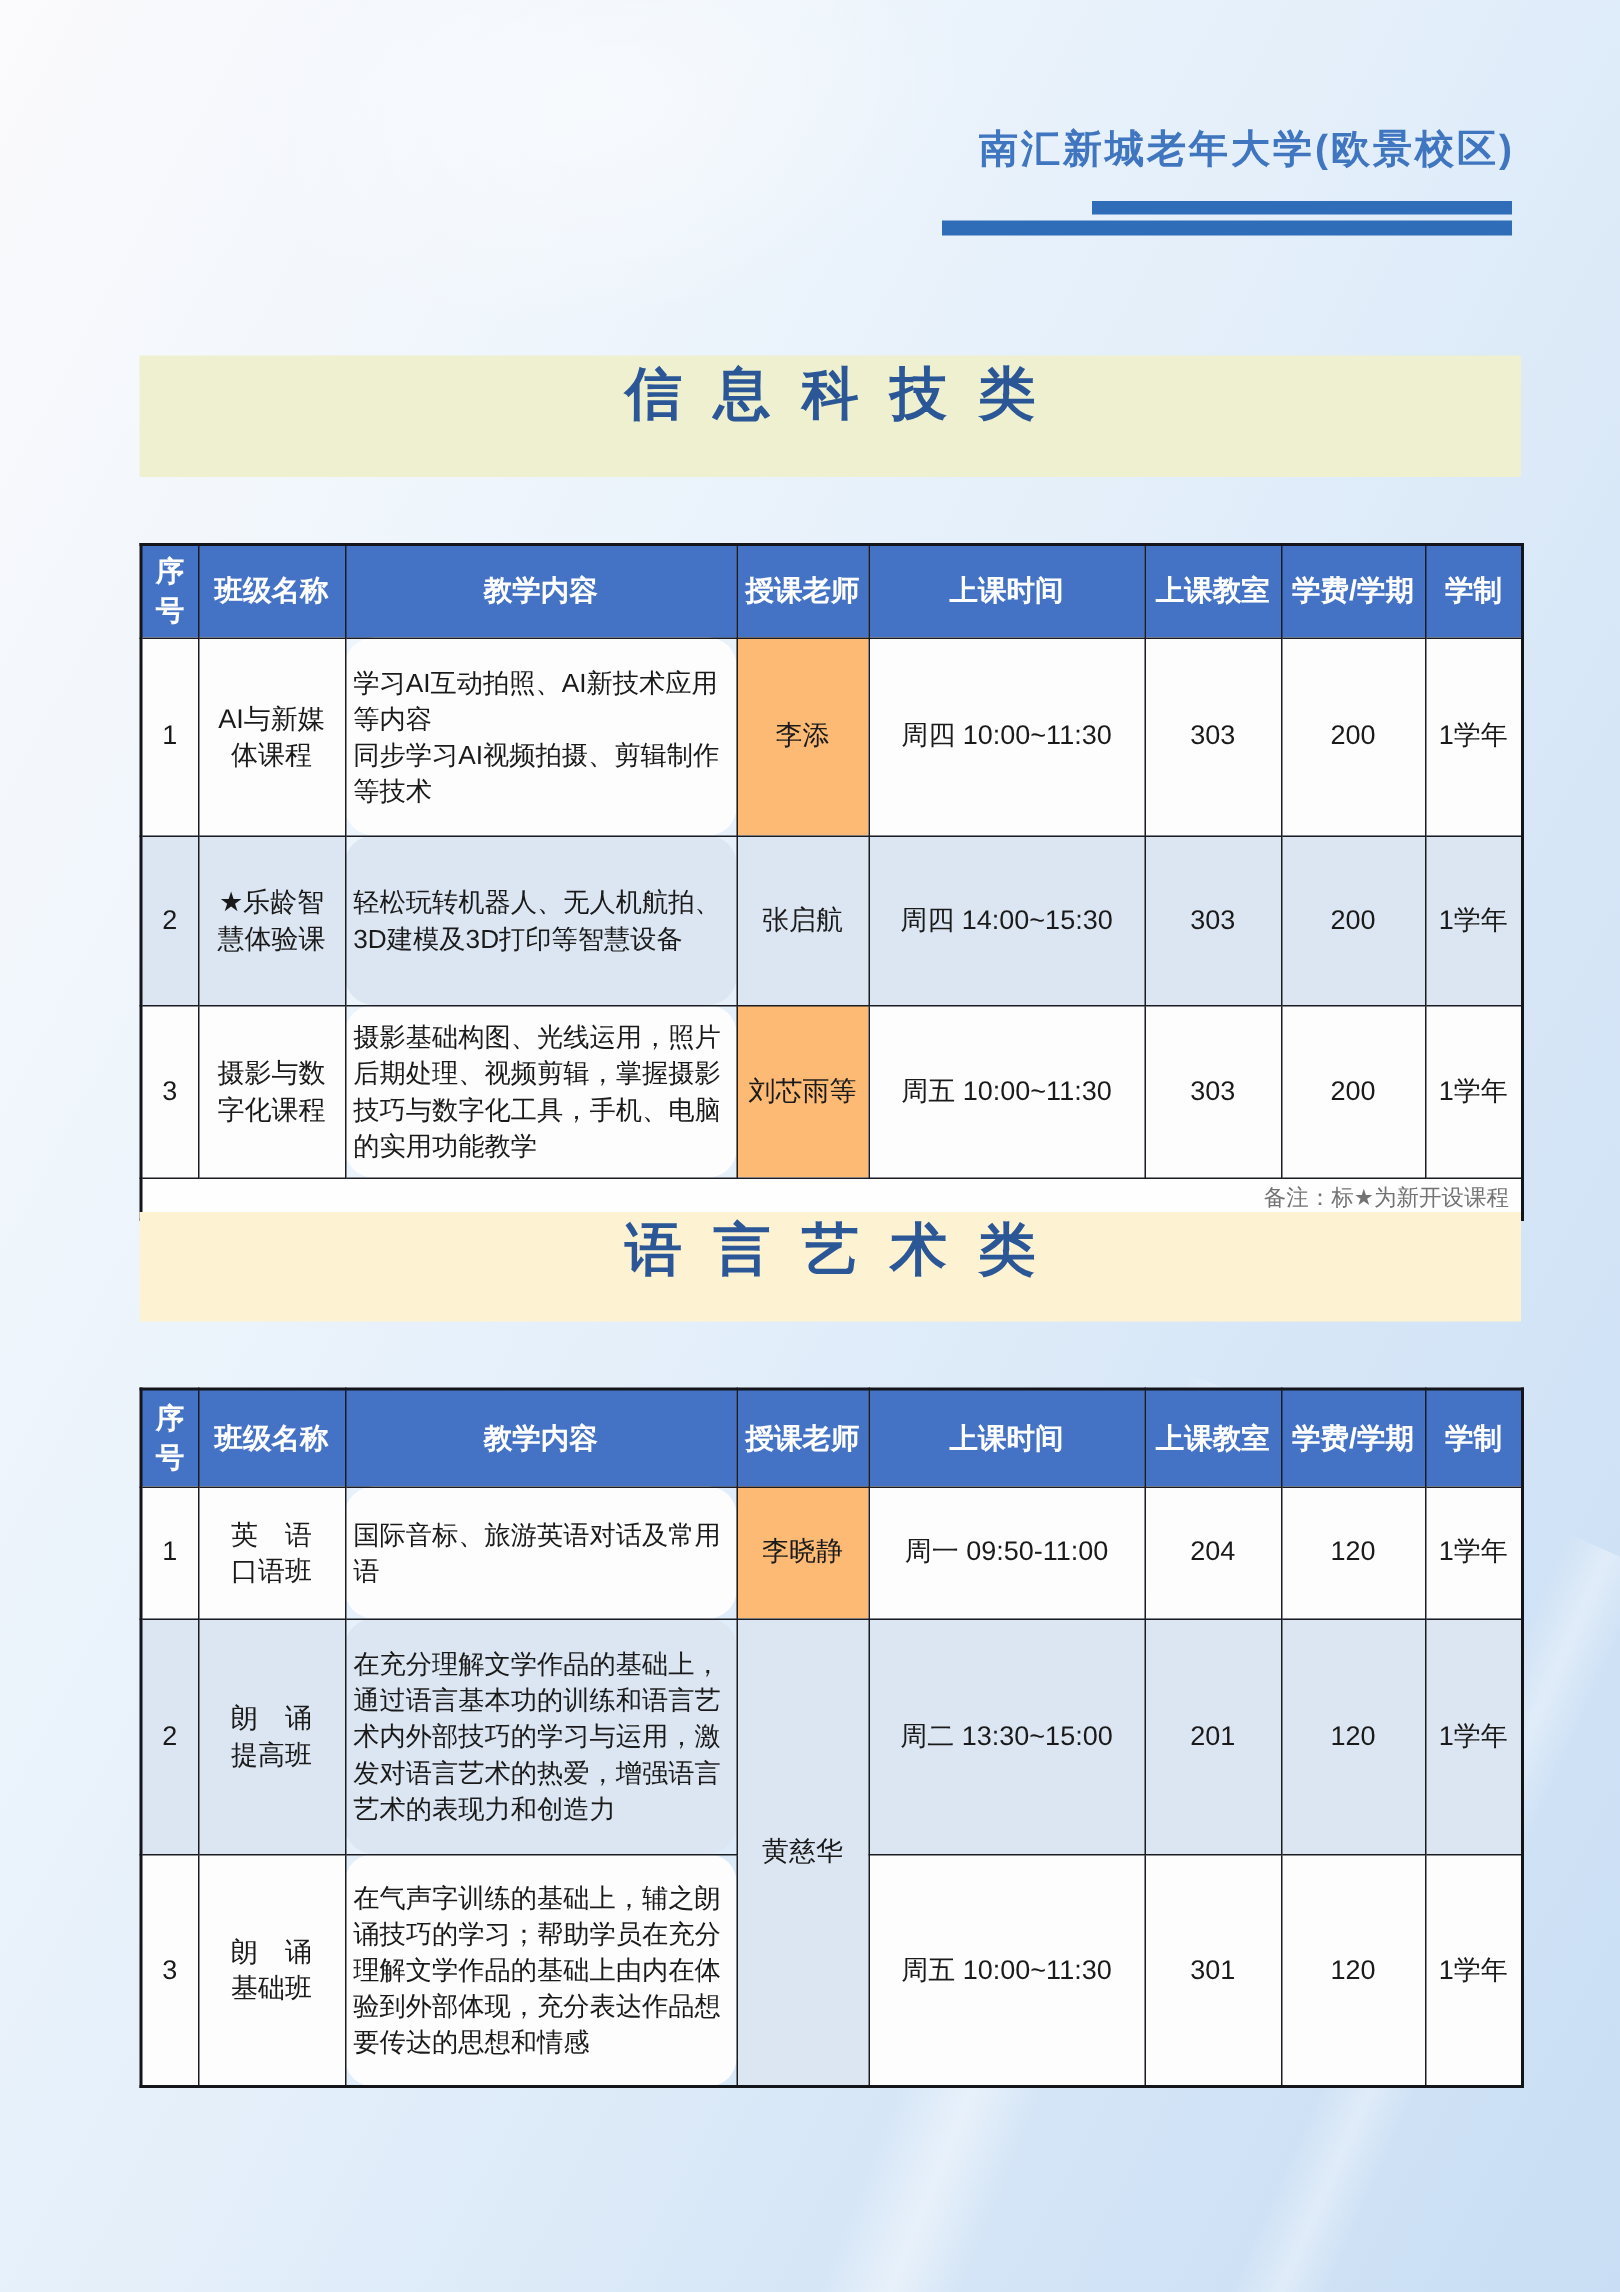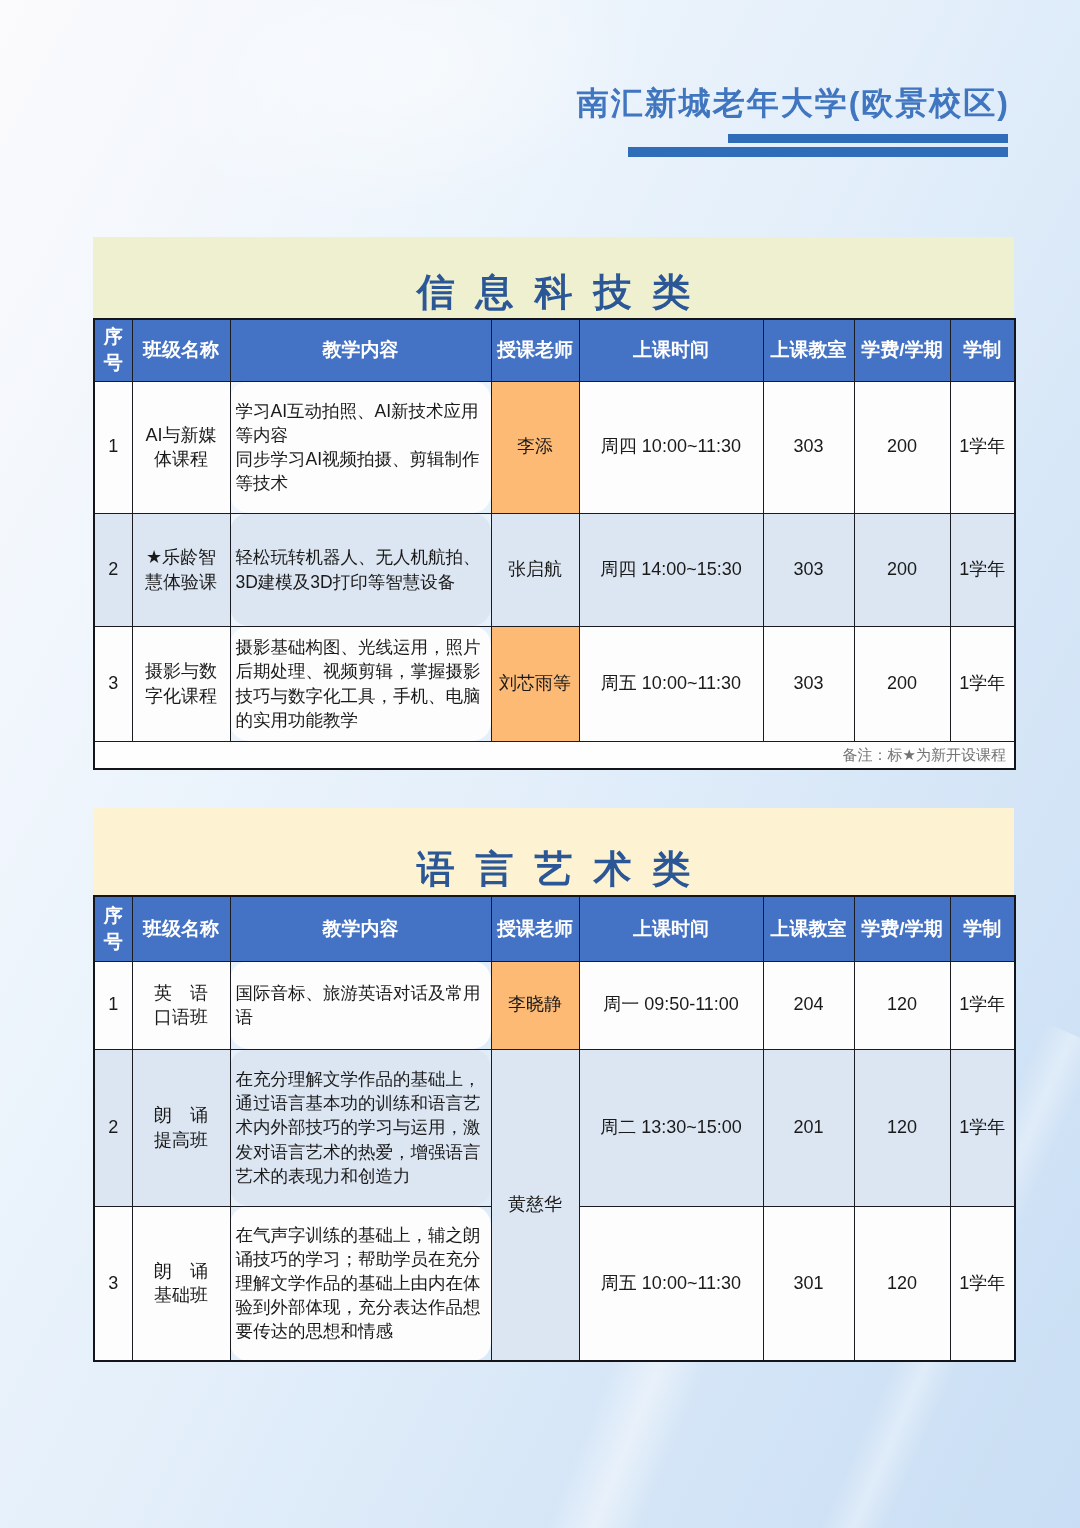--- a/index.html
+++ b/index.html
@@ -13,39 +13,39 @@
   .streak { position:absolute; pointer-events:none; }
   .streak.s1 { left:620px; top:900px; width:90px; height:900px; transform:rotate(22deg);
     background:linear-gradient(90deg,rgba(255,255,255,0) 0%,rgba(255,255,255,.45) 50%,rgba(255,255,255,0) 100%); }
   .streak.s2 { left:880px; top:1000px; width:60px; height:800px; transform:rotate(24deg);
     background:linear-gradient(90deg,rgba(255,255,255,0) 0%,rgba(255,255,255,.35) 50%,rgba(255,255,255,0) 100%); }
   .streak.s3 { left:150px; top:-80px; width:500px; height:300px; transform:rotate(-8deg);
     background:radial-gradient(closest-side,rgba(255,255,255,.5),rgba(255,255,255,0)); }
 
   .school-name {
     position:absolute; top:82px; right:70px;
-    font-size:32px; font-weight:bold; color:#4076c0; letter-spacing:2px;
+    font-size:26px; font-weight:bold; color:#4076c0; letter-spacing:2px;
   }
   .bar { position:absolute; background:#2f6db8; }
   .bar.top-bar { top:134px; left:728px; width:280px; height:9px; }
   .bar.bottom-bar { top:147px; left:628px; width:380px; height:10px; }
 
   .table-wrap { position:absolute; left:93px; width:921px; }
   .table-wrap.t1 { top:237px; }
   .table-wrap.t2 { top:808px; }
 
-  .band { display:flex; align-items:flex-end; justify-content:center; }
+  .band { display:flex; align-items:flex-start; justify-content:center; }
   .t1 .band { height:81px; background:#eef0cf; }
-  .t2 .band { height:87px; background:#fdf2d1; }
+  .t2 .band { height:73px; background:#fdf2d1; }
   .band-title {
     font-size:38px; font-weight:bold; color:#2b5797;
     letter-spacing:.55em; padding-left:.55em; white-space:nowrap;
   }
 
-  table { width:921px; border-collapse:collapse; table-layout:fixed; }
+  table { width:921px; border-collapse:collapse; table-layout:fixed;margin-top:44px; }
   th, td { border:1.5px solid #1b1c22; }
   table { border:2.5px solid #14151a; }
   th {
     background:#4472c4; color:#ffffff; font-weight:bold;
     font-size:19px; text-align:center; vertical-align:middle; padding:2px 1px;
   }
   .t1 th { height:62px; } .t2 th { height:65px; }
   td {
     font-size:18px; color:#1a1a1a; text-align:center; vertical-align:middle;
     padding:4px 3px; background:#fdfdfe; line-height:1.3;

